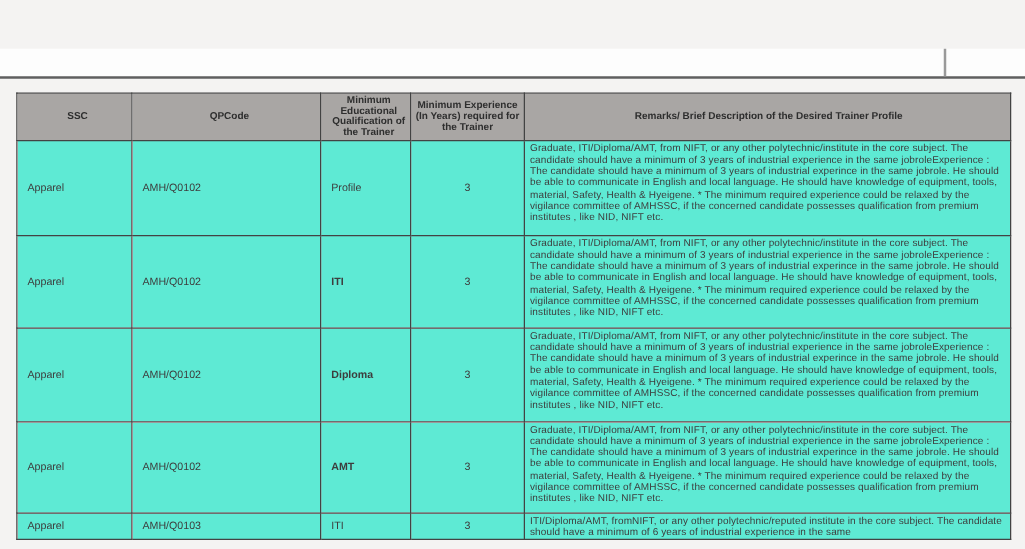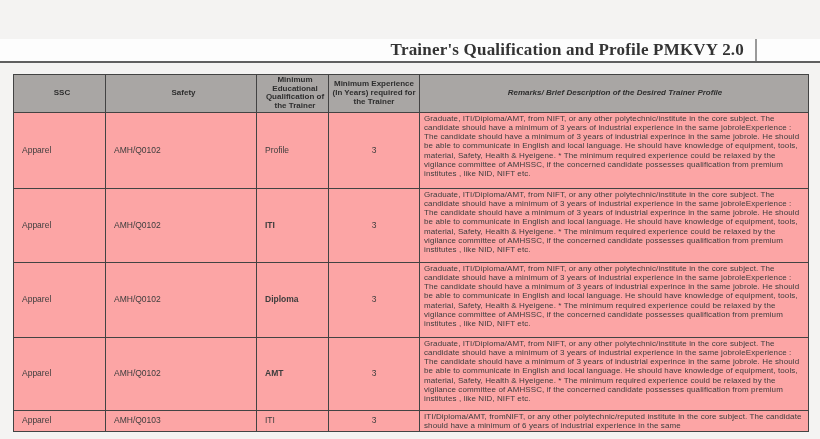--- a/index.html
+++ b/index.html
@@ -66,63 +66,62 @@
     font-size:8px;
     font-weight:700;
     color:#2e2e2e;
     text-align:center;
     vertical-align:middle;
     padding:1px 3px 1px 8px;
     line-height:8.7px;
     height:37px;
   }
   th.c-exp{text-align:center;padding:1px 2px;margin-left:16px;}
-  th.c-rem{padding-left:5px;font-style:italic;}
+  th.c-rem{padding-left:5px;}
   tbody td{
     font-size:8.5px;
     vertical-align:middle;
     padding:1px 2px 1px 8px;
     line-height:9.5px;
-    background:#fca5a5;
+    background:#5eead4;
   }
   td.c-exp{text-align:center;padding:1px;}
   td.c-rem{
     font-size:8px;
     line-height:9.2px;
     vertical-align:top;
     padding:1px 2px 1px 4px;
     letter-spacing:.1px;
   }
   tr.r1{height:76px;}
   tr.r2{height:74px;}
   tr.r3{height:75px;}
   tr.r4{height:73px;}
   tr.r5{height:20px;}
   td.qual-bold{font-weight:700;}
 </style>
 </head>
 <body>
 
 <div class="title-band">
-  <div class="title">Trainer's Qualification and Profile PMKVY 2.0</div>
   <div class="title-divider"></div>
 </div>
 
 <table>
   <colgroup>
     <col style="width:92px">
     <col style="width:151px">
     <col style="width:72px">
     <col style="width:91px">
     <col style="width:389px">
   </colgroup>
   <thead>
     <tr>
       <th class="c-ssc">SSC</th>
-      <th class="c-qp">Safety</th>
+      <th class="c-qp">QPCode</th>
       <th class="c-qual">Minimum Educational Qualification of the Trainer</th>
       <th class="c-exp">Minimum Experience (In Years) required for the Trainer</th>
       <th class="c-rem">Remarks/ Brief Description of the Desired Trainer Profile</th>
     </tr>
   </thead>
   <tbody>
     <tr class="r1">
       <td>Apparel</td>
       <td>AMH/Q0102</td>
       <td>Profile</td>

